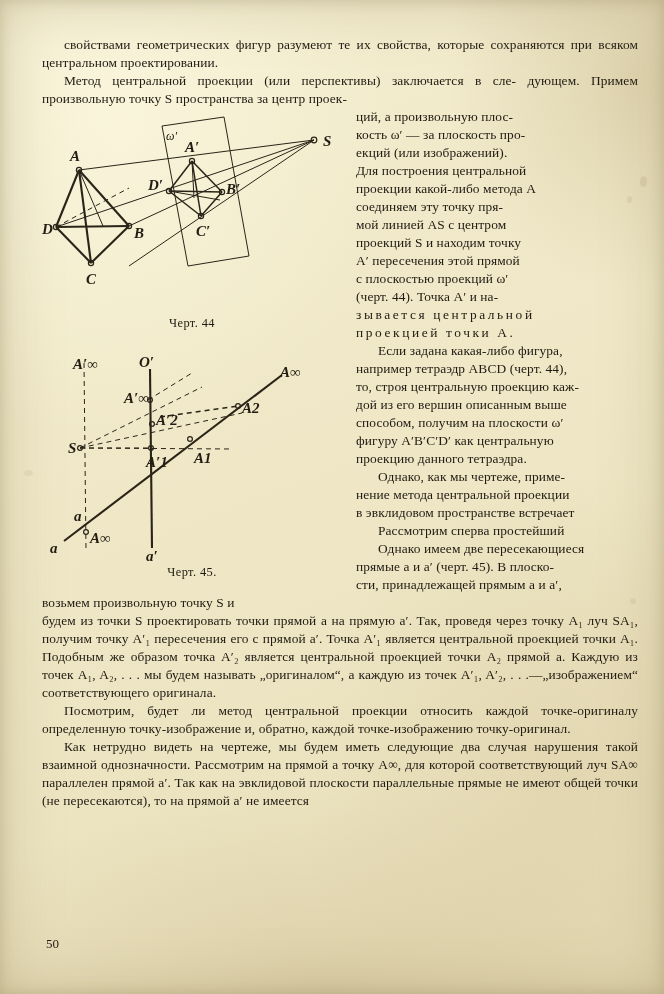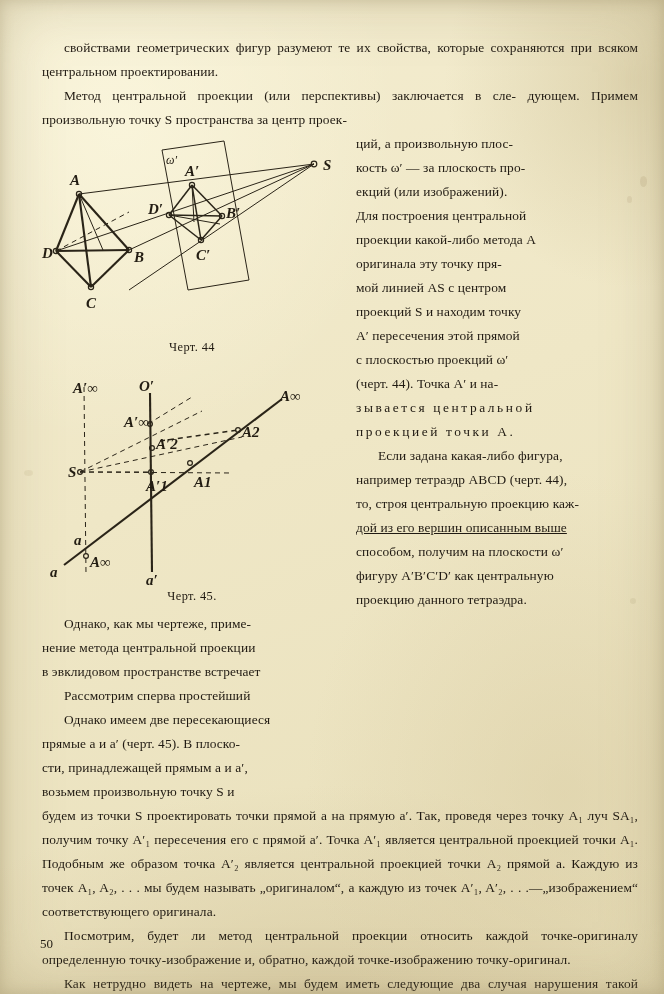--- a/index.html
+++ b/index.html
@@ -30,21 +30,21 @@
   .content{position:absolute;inset:0;}
 
   .page{
     position:absolute;
     left:42px; top:36px; width:596px;
   }
 
   p{
     margin:0;
     font-size:13.4px;
-    line-height:24px;
+    line-height:18px;
     text-align:justify;
     text-justify:inter-word;
     letter-spacing:.1px;
   }
   .ind{text-indent:22px;}
 
   
   .wrapzone{position:relative;}
   .figcol{
     float:left;
@@ -56,21 +56,21 @@
   .figcap{
     text-align:center;
     font-size:12.4px;
     letter-spacing:.4px;
     margin-top:2px;
   }
   .sp{letter-spacing:2.6px;}
 
   .pagenum{
     position:absolute;
-    left:40px; top:936px;
+    left:46px; top:936px;
     font-size:13px;
   }
 
   svg{display:block;overflow:visible;}
   .ln{stroke:#2a2418;fill:none;}
   .thin{stroke-width:1;}
   .med{stroke-width:1.5;}
   .thick{stroke-width:2.1;}
   .dash{stroke-dasharray:5 4;}
   .dot{fill:none;stroke:#2a2418;stroke-width:1.2;}
@@ -204,32 +204,32 @@
           <div class="figcap">Черт. 45.</div>
         </div>
       </div>
 
       <div>
         <p style="text-align:justify;">ций, а произвольную плос-</p>
         <p style="text-align:justify;">кость ω′ — за плоскость про-</p>
         <p style="text-align:justify;">екций  (или  изображений).</p>
         <p style="text-align:justify;">Для построения центральной</p>
         <p style="text-align:justify;">проекции какой-либо метода A</p>
-        <p style="text-align:justify;">оригинала эту точку пря-</p>
+        <p style="text-align:justify;">соединяем эту точку пря-</p>
         <p style="text-align:justify;">мой линией AS с центром</p>
         <p style="text-align:justify;">проекций S и находим точку</p>
         <p style="text-align:justify;">A′ пересечения этой прямой</p>
         <p style="text-align:justify;">с плоскостью проекций ω′</p>
         <p style="text-align:justify;">(черт. 44). Точка A′ и на-</p>
         <p style="text-align:justify;" class="sp">зывается  центральной</p>
         <p style="text-align:justify;" class="sp">проекцией точки A.</p>
         <p style="text-indent:22px;text-align:justify;">Если задана какая-либо фигура,</p>
         <p style="text-align:justify;">например тетраэдр ABCD (черт. 44),</p>
         <p style="text-align:justify;">то, строя центральную проекцию каж-</p>
-        <p style="text-align:justify;text-decoration:underline;">дой из его вершин описанным выше</p>
+        <p style="text-align:justify;">дой из его вершин описанным выше</p>
         <p style="text-align:justify;">способом, получим на плоскости ω′</p>
         <p style="text-align:justify;">фигуру A′B′C′D′ как центральную</p>
         <p style="text-align:justify;">проекцию данного тетраэдра.</p>
         <p style="text-indent:22px;text-align:justify;">Однако, как мы чертеже, приме-</p>
         <p style="text-align:justify;">нение метода центральной проекции</p>
         <p style="text-align:justify;">в эвклидовом пространстве встречает</p>
         <p style="text-indent:22px;text-align:justify;">Рассмотрим сперва простейший</p>
         <p style="text-indent:22px;text-align:justify;">Однако имеем две пересекающиеся</p>
         <p style="text-align:justify;">прямые a и a′ (черт. 45). В плоско-</p>
         <p style="text-align:justify;">сти, принадлежащей прямым a и a′,</p>

